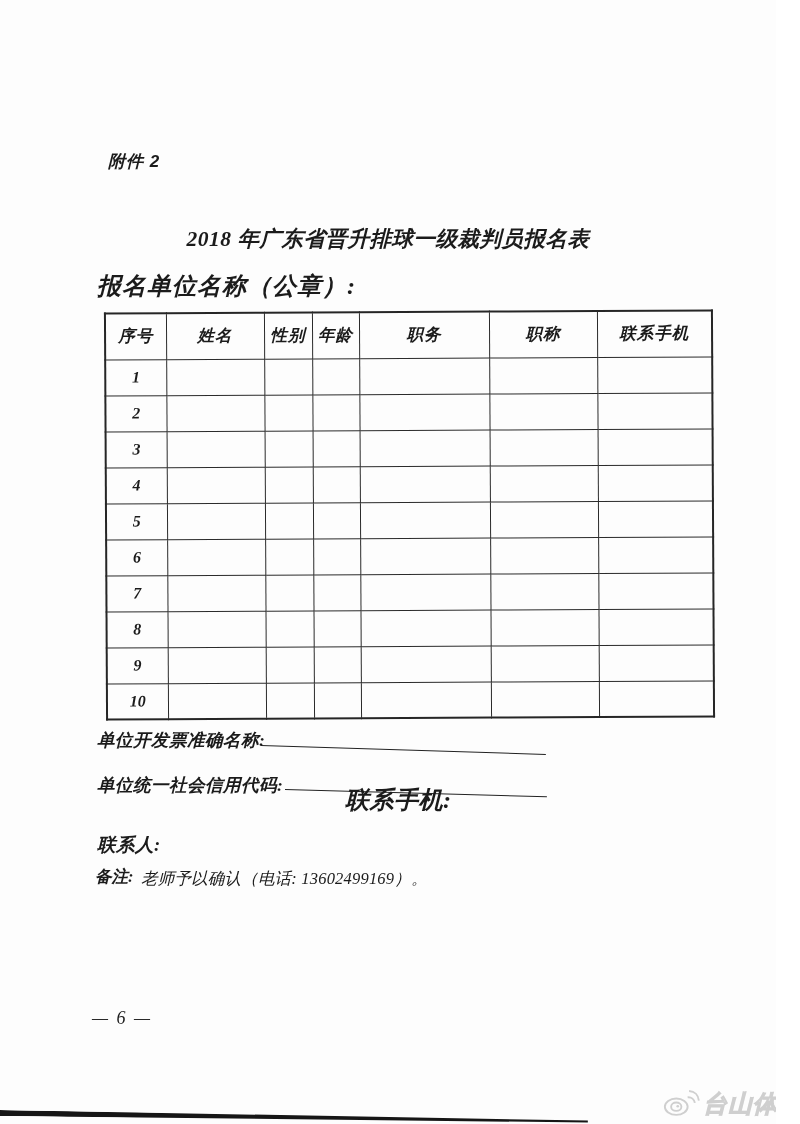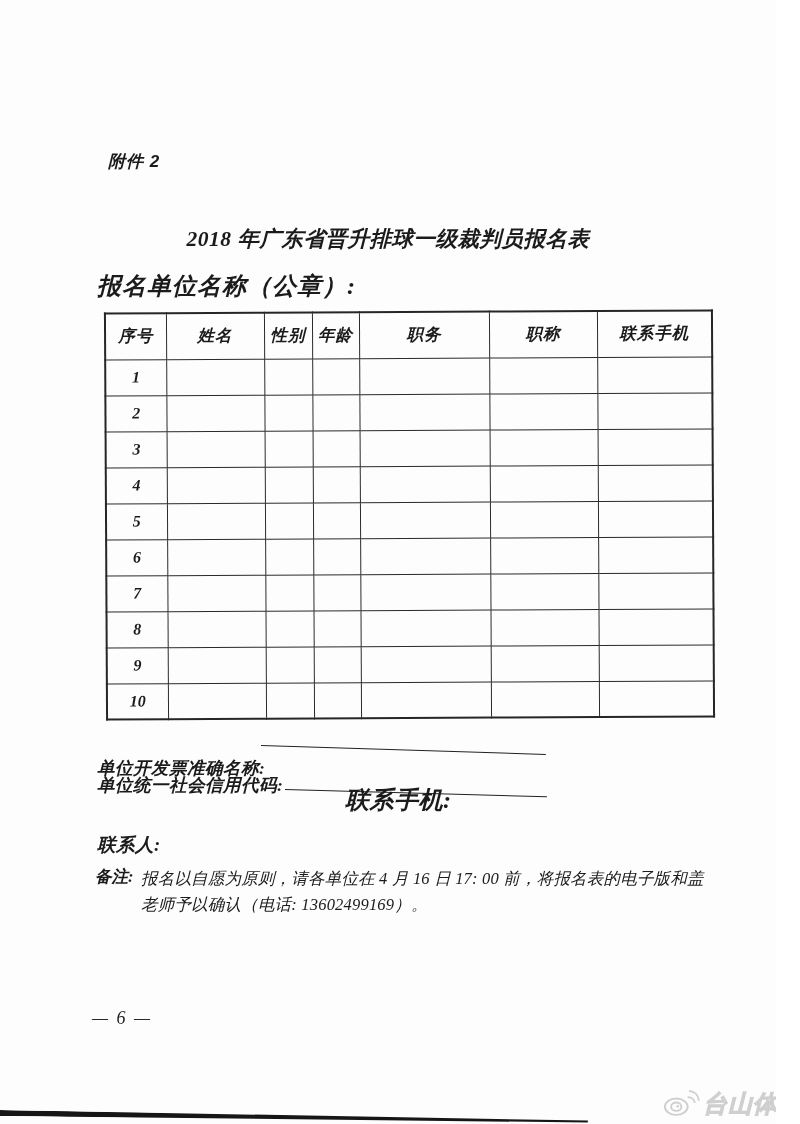--- a/index.html
+++ b/index.html
@@ -39,21 +39,21 @@
     font-family:"Liberation Sans","DejaVu Sans",sans-serif;
     font-weight:700; font-size:16.5px; text-align:center; letter-spacing:1px;
   }
   .reg-table td.num {
     text-align:center; font-weight:700; font-size:16px;
   }
   .flabel {
     position:absolute; font-size:17.5px; font-weight:600; letter-spacing:0.5px;
     white-space:nowrap;
   }
-  .lbl-invoice { left:97px; top:756px; }
+  .lbl-invoice { left:97px; top:728px; }
   .lbl-credit  { left:97px; top:773px; }
   .lbl-person  { left:97px; top:807px; font-size:18.5px;margin-top:25px; }
   .lbl-phone   { left:345px; top:784px; font-size:24px; }
   .blank-line {
     position:absolute; height:0; border-top:1.6px solid #222;
     transform-origin:left center;
   }
   .line-invoice { left:261px; top:745px; width:285px; transform:rotate(1.8deg); }
   .line-credit  { left:285px; top:789px; width:262px; transform:rotate(1.6deg); }
   .remark-label {
@@ -215,21 +215,20 @@
   <span class="blank-line line-invoice"></span>
 
   <span class="flabel lbl-credit">单位统一社会信用代码:</span>
   <span class="blank-line line-credit"></span>
 
   <span class="flabel lbl-person">联系人:</span>
   <span class="flabel lbl-phone">联系手机:</span>
 
   <span class="remark-label">备注:</span>
   <div class="remark-lines">
-    <div>报名以自愿为原则，请各单位在 4 月 16 日 17: 00 前，将报名表的电子版和盖</div>
     <div>老师予以确认（电话: 13602499169）。</div>
   </div>
 
   <div class="page-number">— 6 —</div>
 
   <div class="scan-artifact"></div>
 
   <div class="watermark">
     <span>
       <svg width="38" height="31" viewBox="0 0 40 32">

